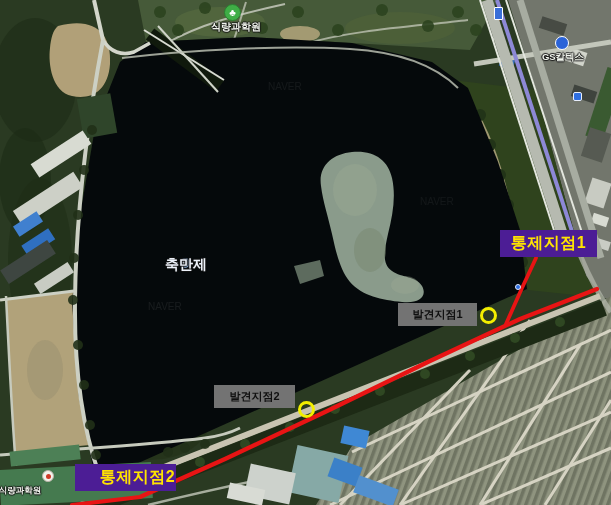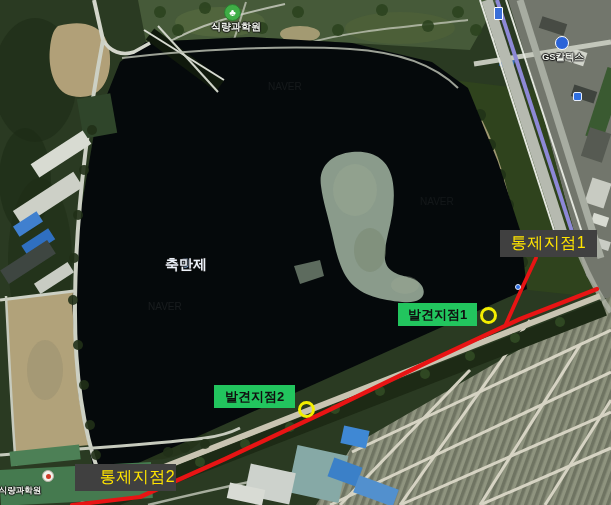--- a/index.html
+++ b/index.html
@@ -2,23 +2,23 @@
 <html><head>
 <meta charset="utf-8">
 <style>
   html,body{margin:0;padding:0;background:#202020;font-family:"Liberation Sans",sans-serif;}
   #map{position:relative;width:611px;height:505px;overflow:hidden;background:#2a3a22;}
   #map svg{position:absolute;left:0;top:0;}
   .ov{position:absolute;box-sizing:border-box;}
   .poi-label{color:#f2f6ee;font-size:10px;font-weight:bold;text-align:center;white-space:nowrap;
     text-shadow:-1px 0 1px #161616,1px 0 1px #161616,0 -1px 1px #161616,0 1px 1px #161616;}
   .poi-icon{border-radius:50%;display:flex;align-items:center;justify-content:center;}
-  .ctrl-box{background:#404040;color:#ffe400;font-weight:400;font-size:16px;
+  .ctrl-box{background:#4c1d95;color:#ffe400;font-weight:700;font-size:16px;
     display:flex;align-items:center;justify-content:center;letter-spacing:0.5px;}
-  .disc-box{background:#22c55e;color:#101010;font-weight:700;font-size:13px;
+  .disc-box{background:#737373;color:#101010;font-weight:700;font-size:11px;
     display:flex;align-items:center;justify-content:center;}
   .find-circle{width:17px;height:17px;border:3.5px solid #f2ee00;border-radius:50%;background:transparent;}
 </style>
 </head>
 <body>
 
 <div id="map">
   <svg width="611" height="505" viewBox="0 0 611 505">
     <defs>
       <pattern id="gh" width="7" height="7" patternUnits="userSpaceOnUse" patternTransform="rotate(20)">

